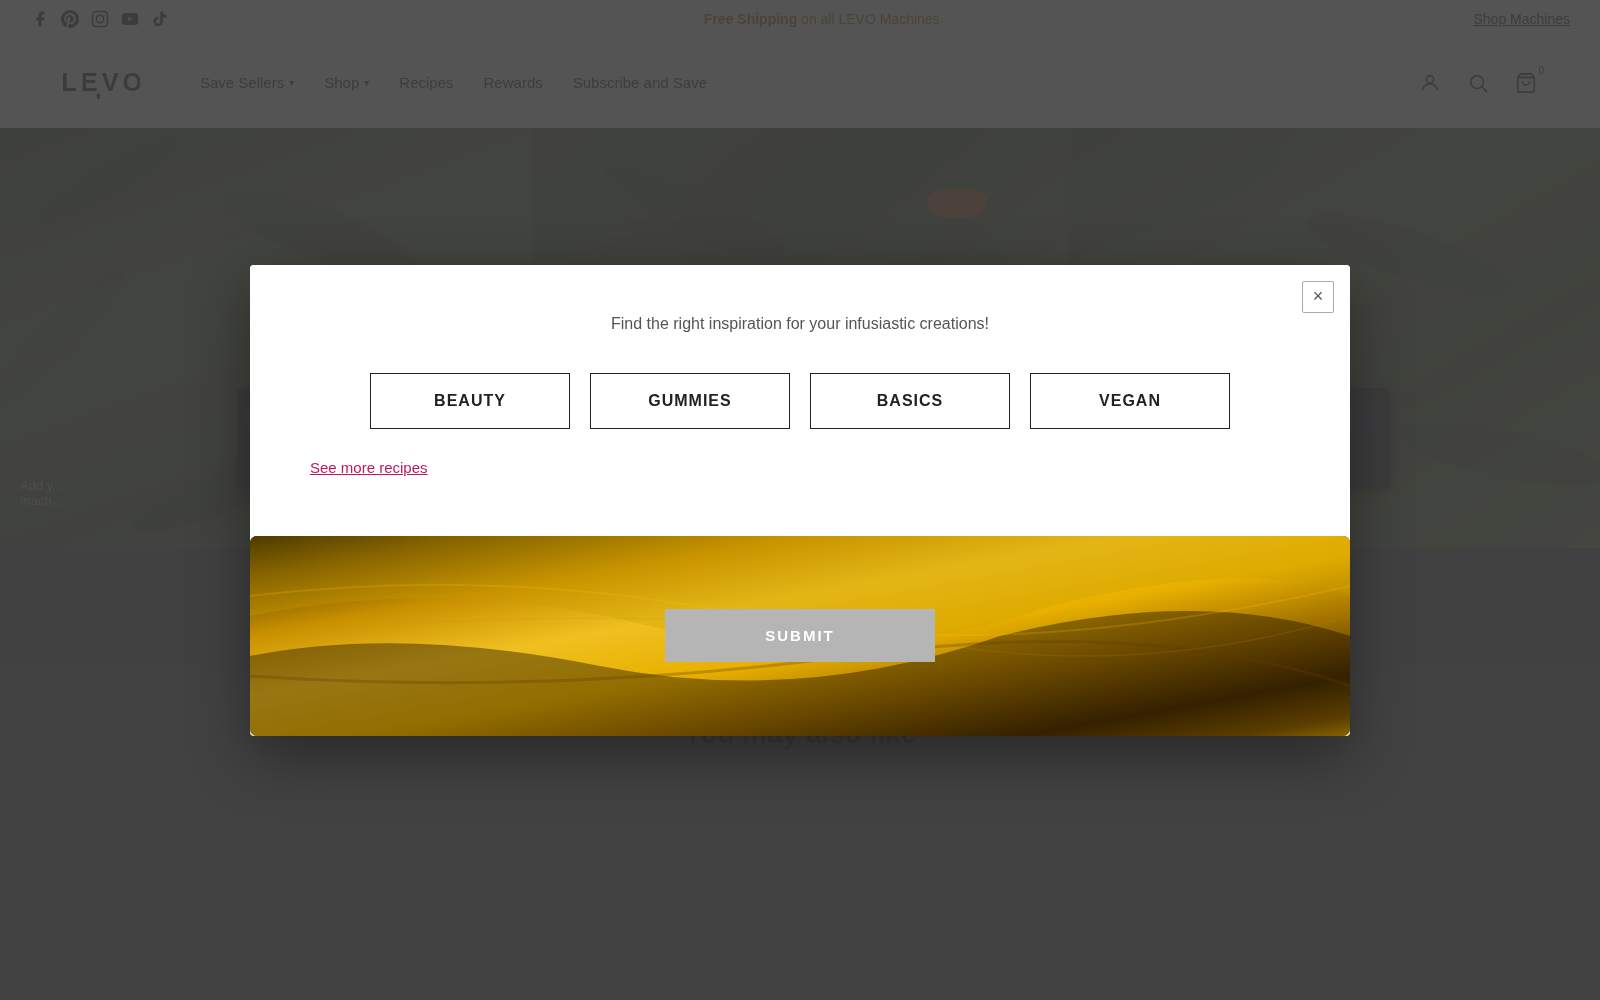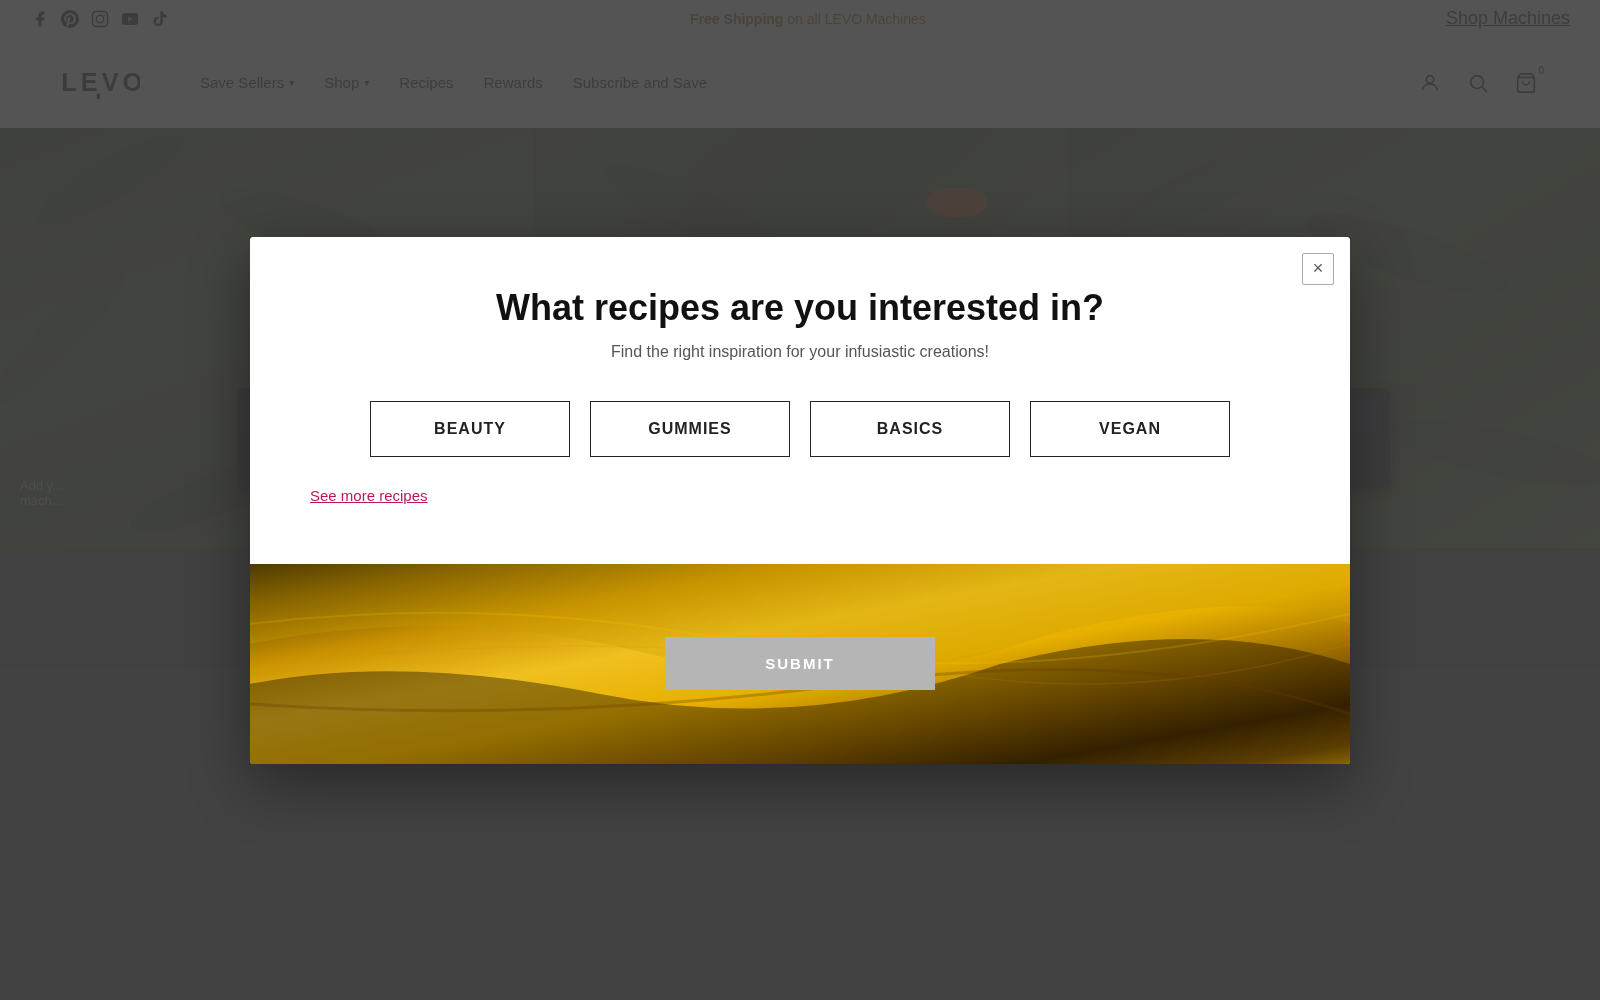--- a/index.html
+++ b/index.html
@@ -39,21 +39,21 @@
       color: #222;
     }
     .announcement-bar .center-text {
       font-size: 14px;
       color: #a16207;
     }
     .announcement-bar .center-text strong {
       font-weight: 700;
     }
     .announcement-bar .shop-link {
-      font-size: 18px;
+      font-size: 14px;
       color: #222;
       text-decoration: underline;
       cursor: pointer;
     }
 
     
     .header {
       background: #fff;
       height: 90px;
       display: flex;
@@ -237,20 +237,21 @@
     }
 
     
     .modal-bottom {
       position: relative;
       height: 200px;
       overflow: hidden;
       display: flex;
       align-items: center;
       justify-content: center;
+      border-radius: 7px;
     }
 
     .oil-bg {
       position: absolute;
       top: 0;
       left: 0;
       width: 100%;
       height: 100%;
       background: linear-gradient(
         135deg,
@@ -535,21 +536,20 @@
 </div>
 
 <div class="page-bg"></div>
 
 <div class="modal-overlay">
   <div class="modal">
 
     <button class="modal-close">×</button>
 
     <div class="modal-top">
-      <h2 class="modal-title">What recipes are you interested in?</h2>
       <p class="modal-subtitle">Find the right inspiration for your infusiastic creations!</p>
 
       <div class="recipe-buttons">
         <button class="recipe-btn">BEAUTY</button>
         <button class="recipe-btn">GUMMIES</button>
         <button class="recipe-btn">BASICS</button>
         <button class="recipe-btn">VEGAN</button>
       </div>
 
       <a class="see-more-link">See more recipes</a>

